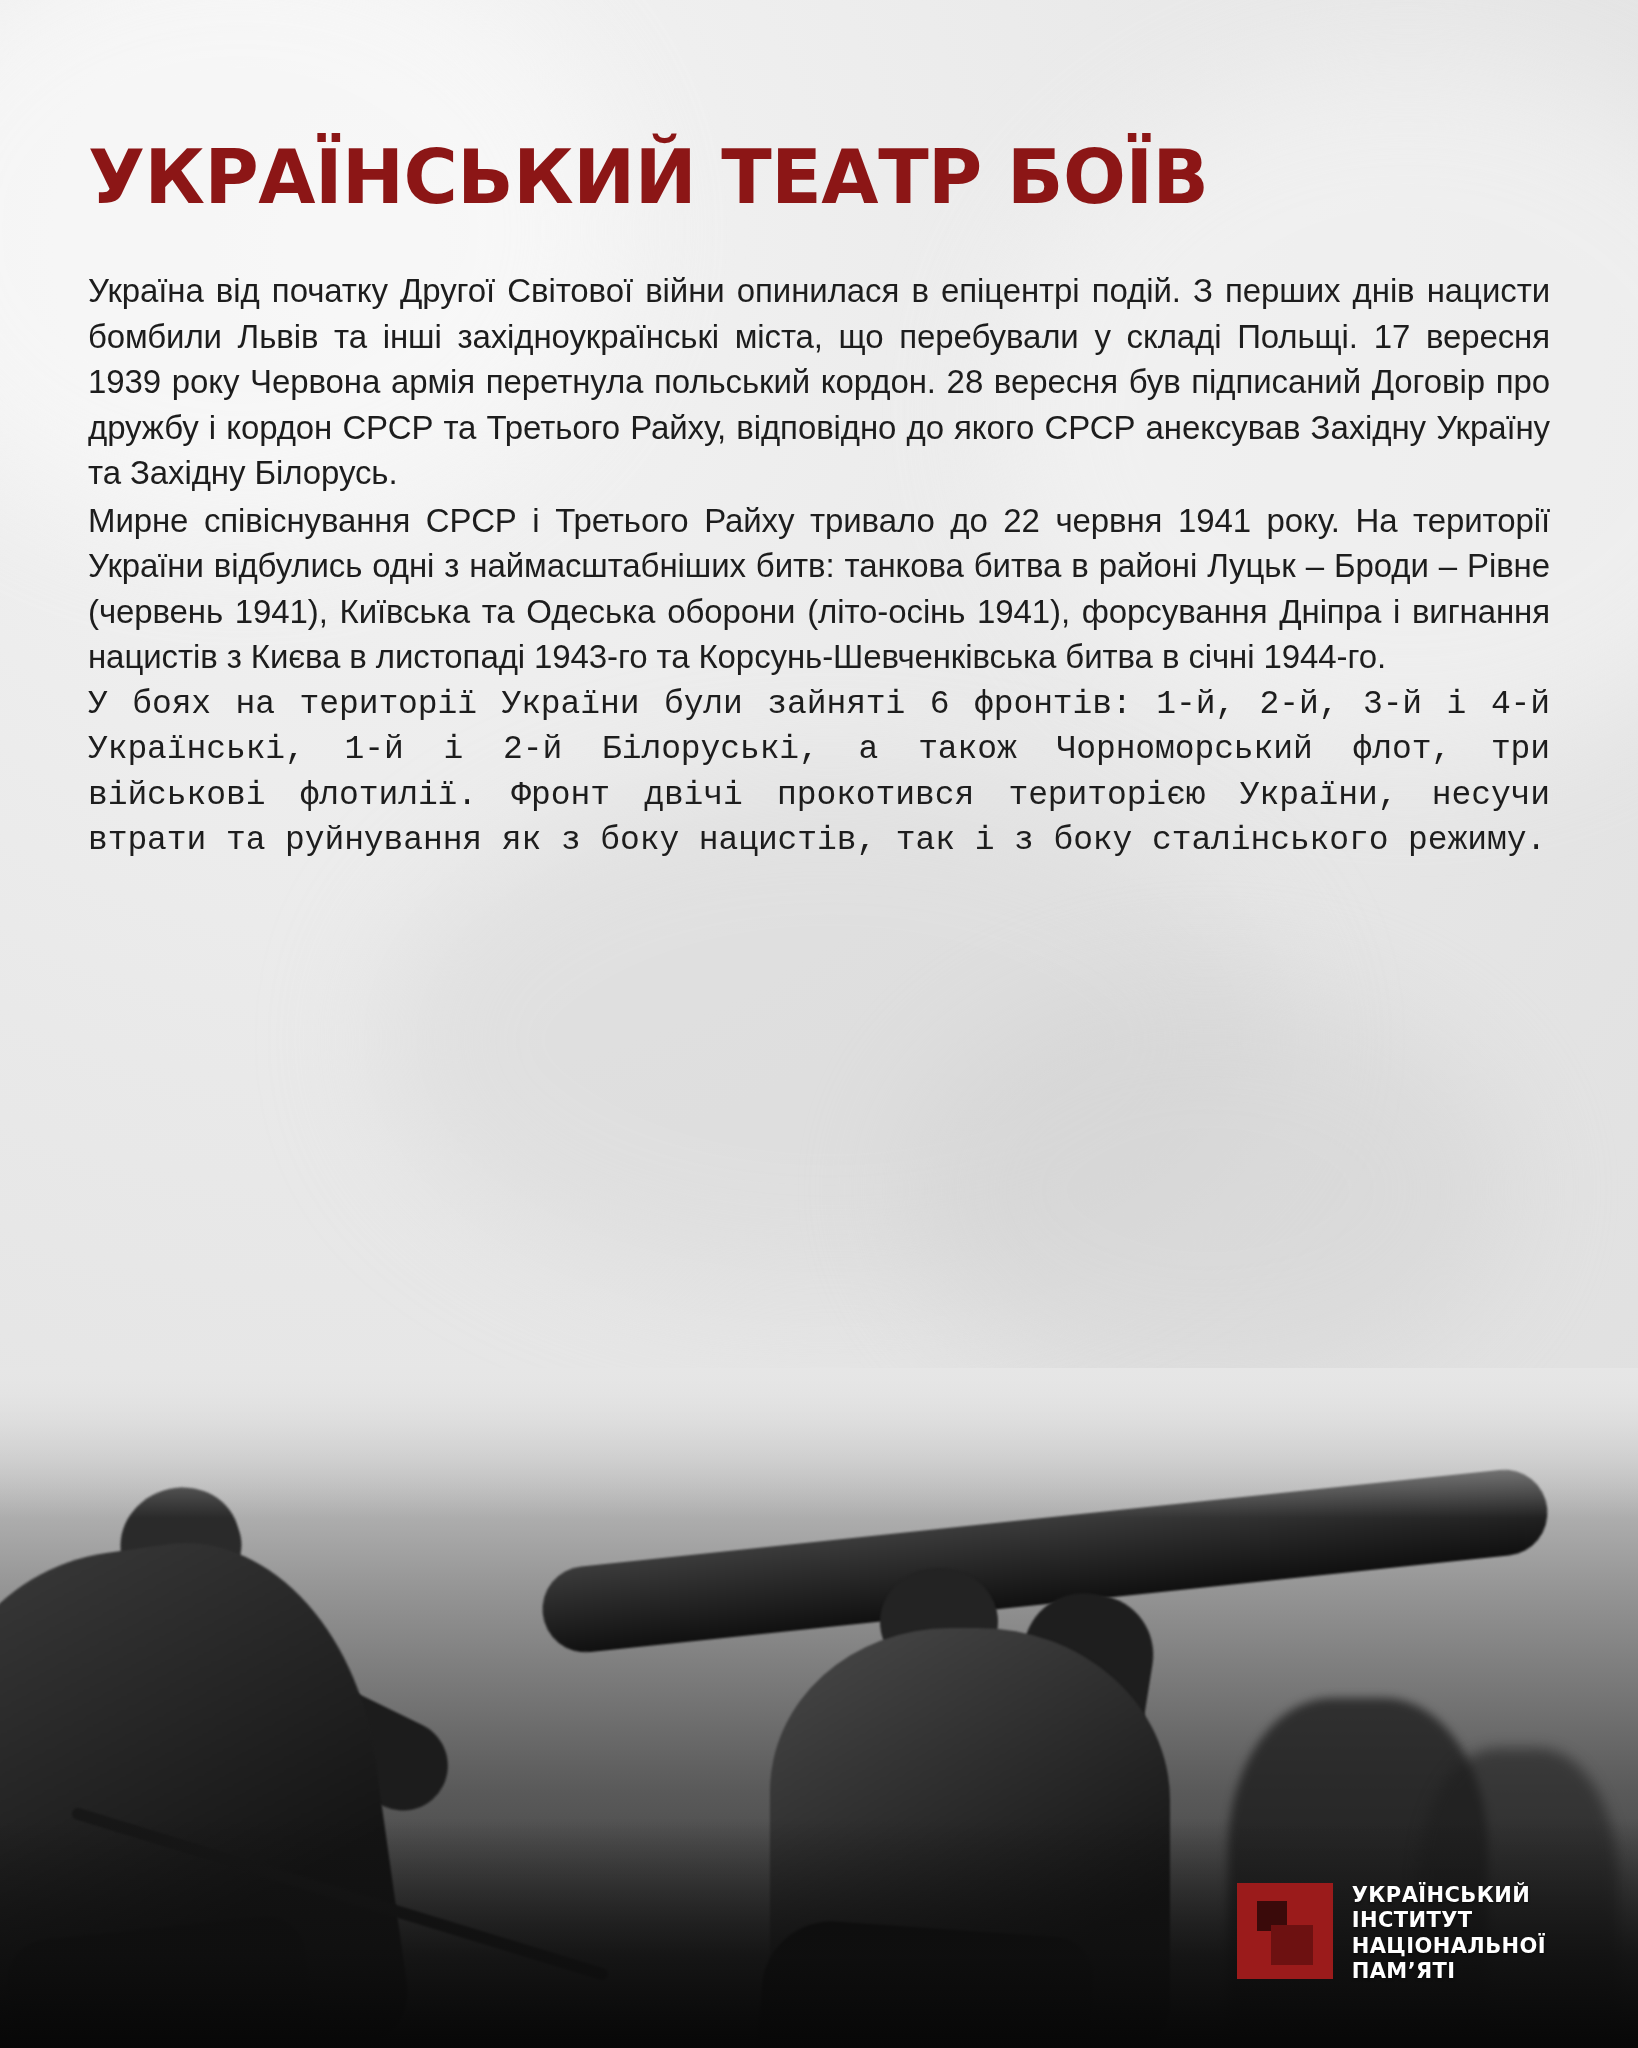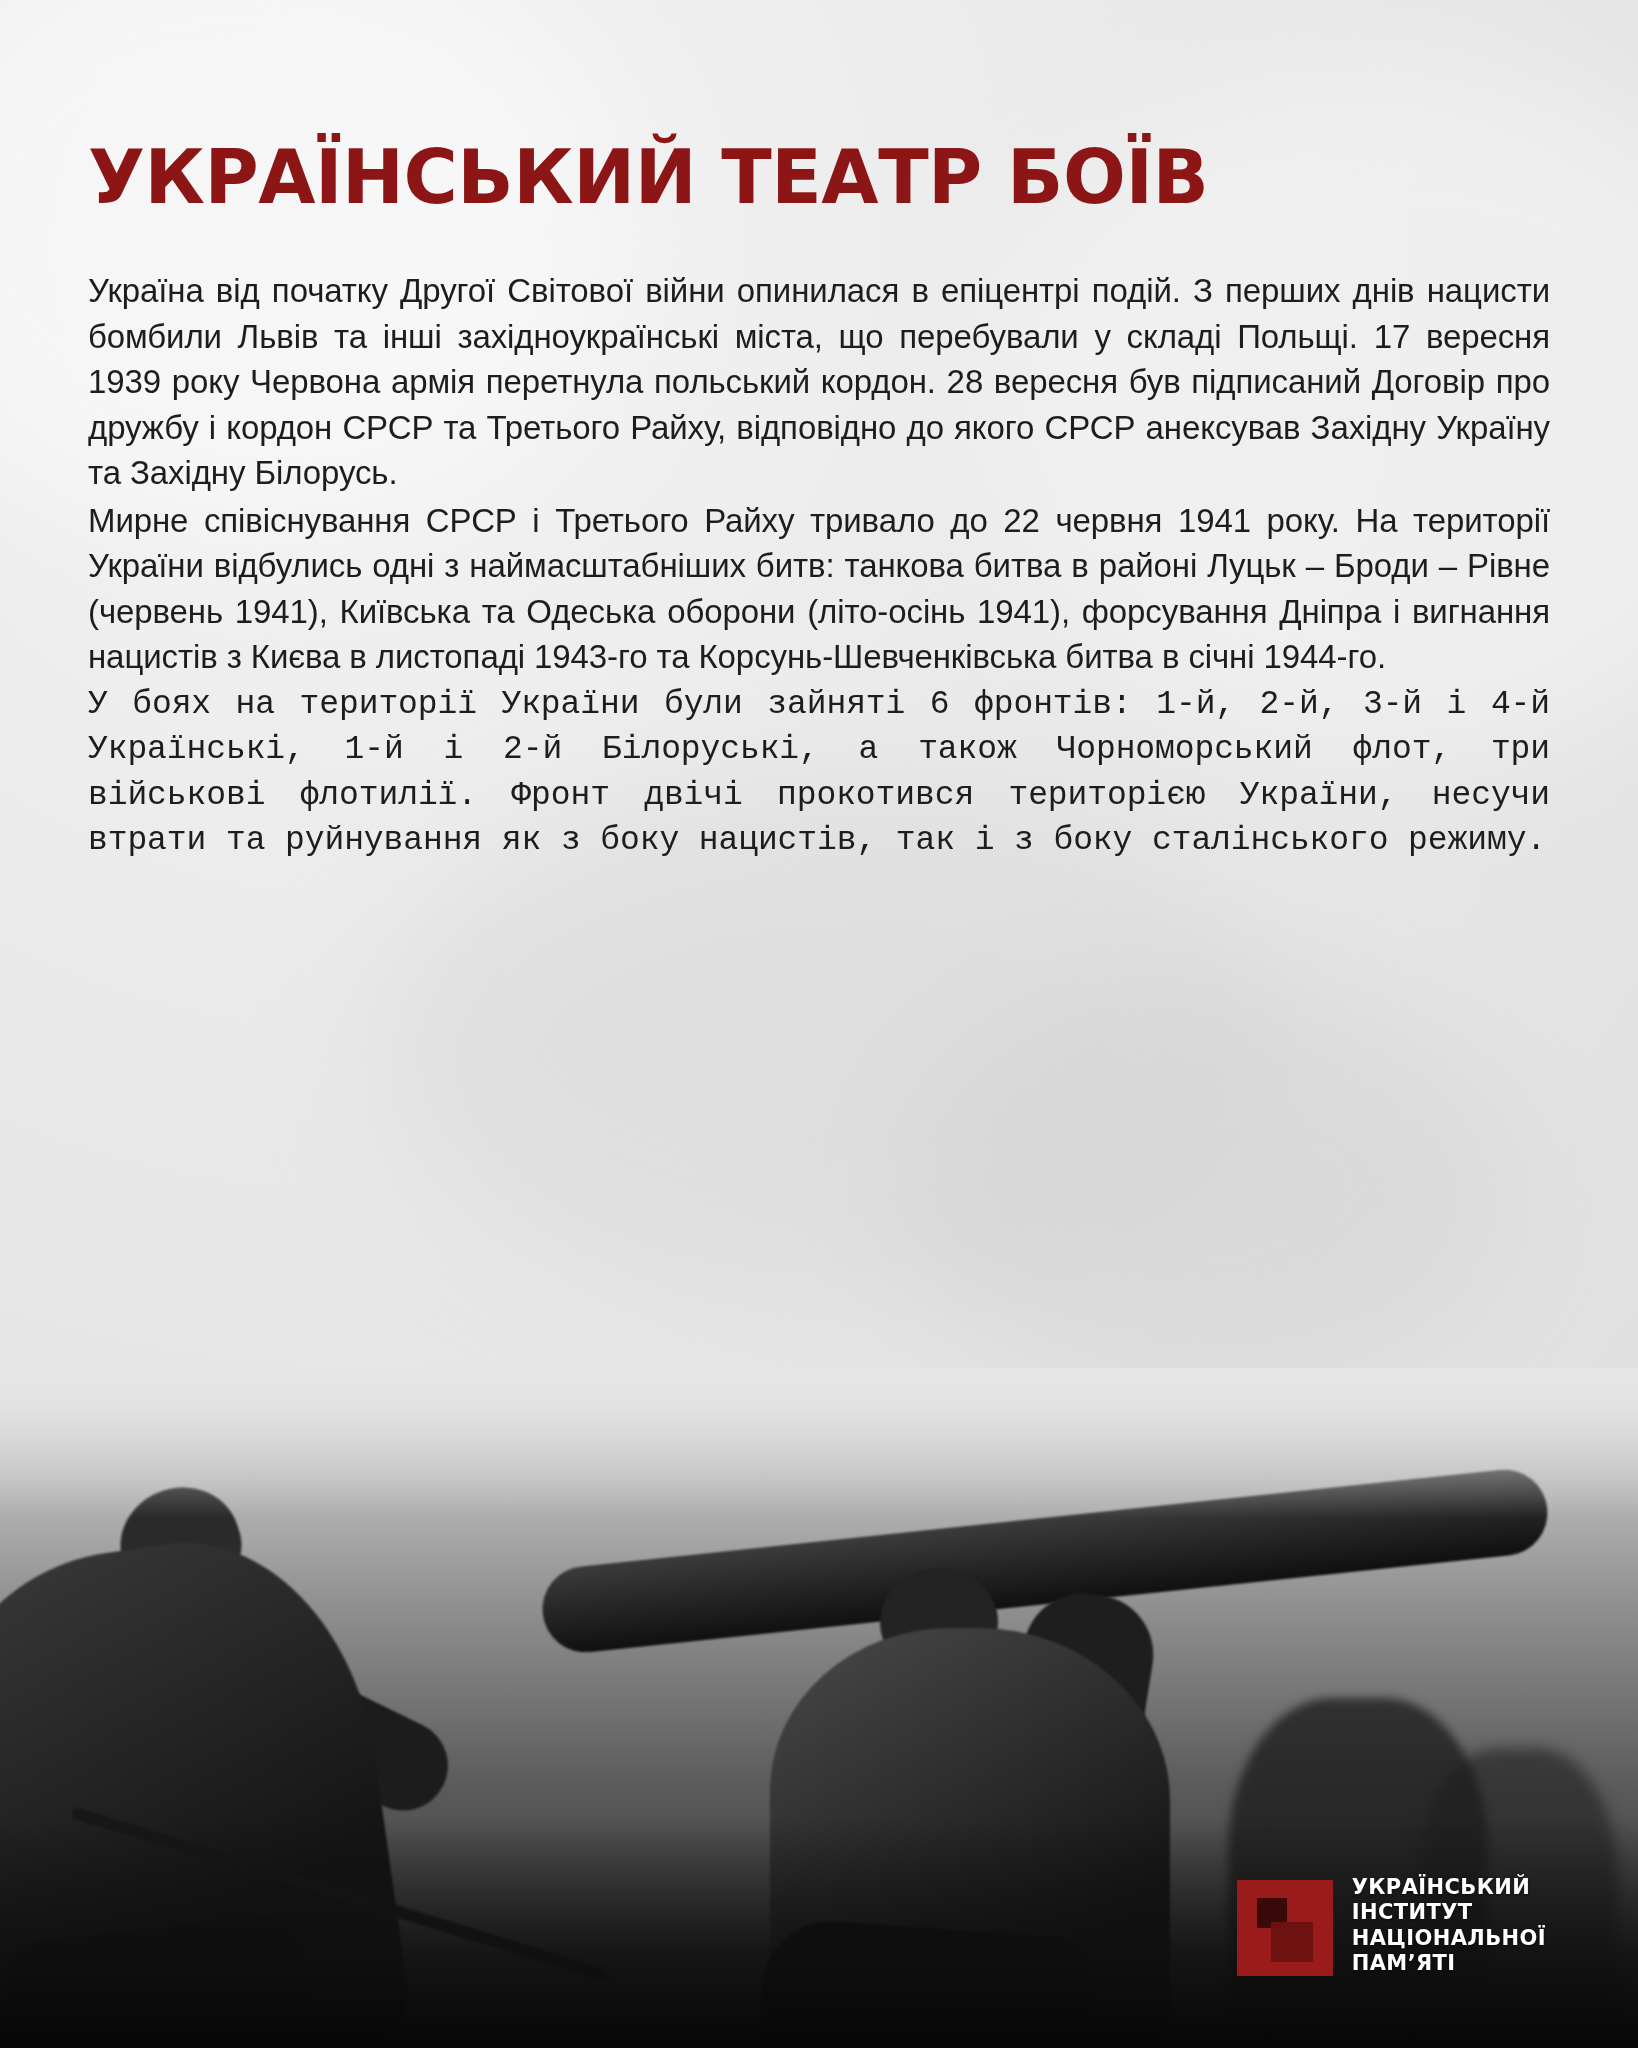--- a/index.html
+++ b/index.html
@@ -156,24 +156,24 @@
   .photo .floor {
     position: absolute;
     left: 0; right: 0; bottom: 0; height: 230px;
     background: linear-gradient(180deg, rgba(20,20,20,0) 0%, rgba(15,15,15,.85) 60%, #070707 100%);
   }
 
   
   .logo {
     position: absolute;
     right: 92px;
-    bottom: 72px;
+    bottom: 64px;
     z-index: 20;
     display: flex;
-    align-items: flex-end;
+    align-items: flex-start;
     gap: 19px;
   }
   .logo-mark {
     width: 96px;
     height: 96px;
     background: #9b1b1b;
     position: relative;
     flex: 0 0 auto;
   }
   .logo-mark .sq1 {

